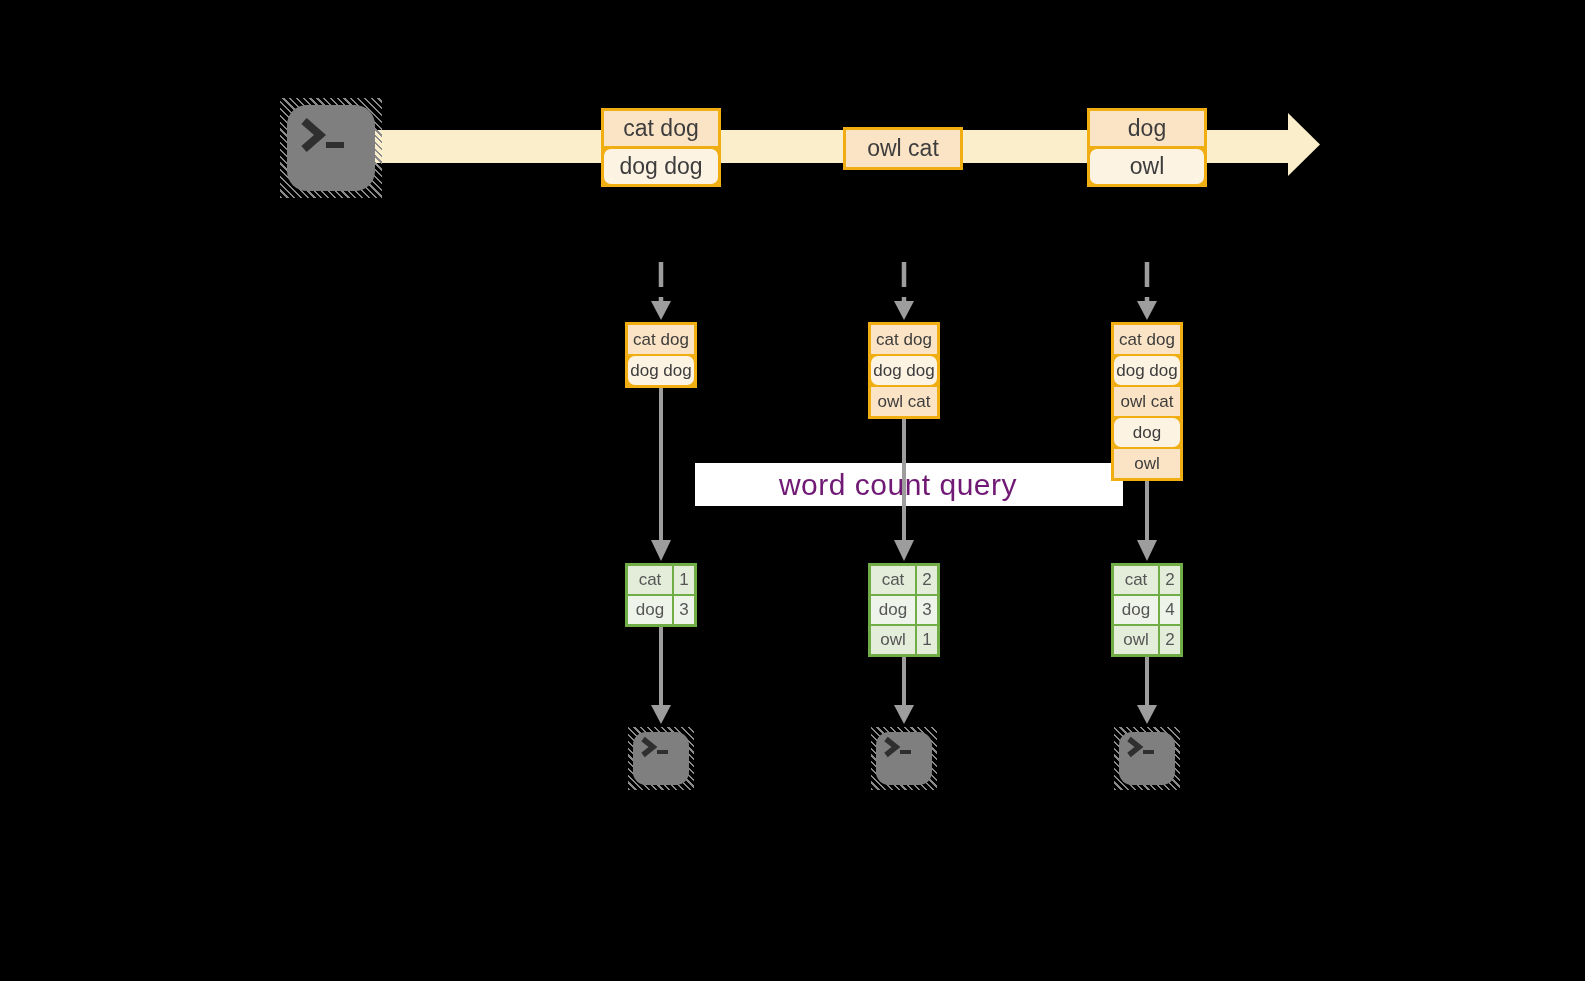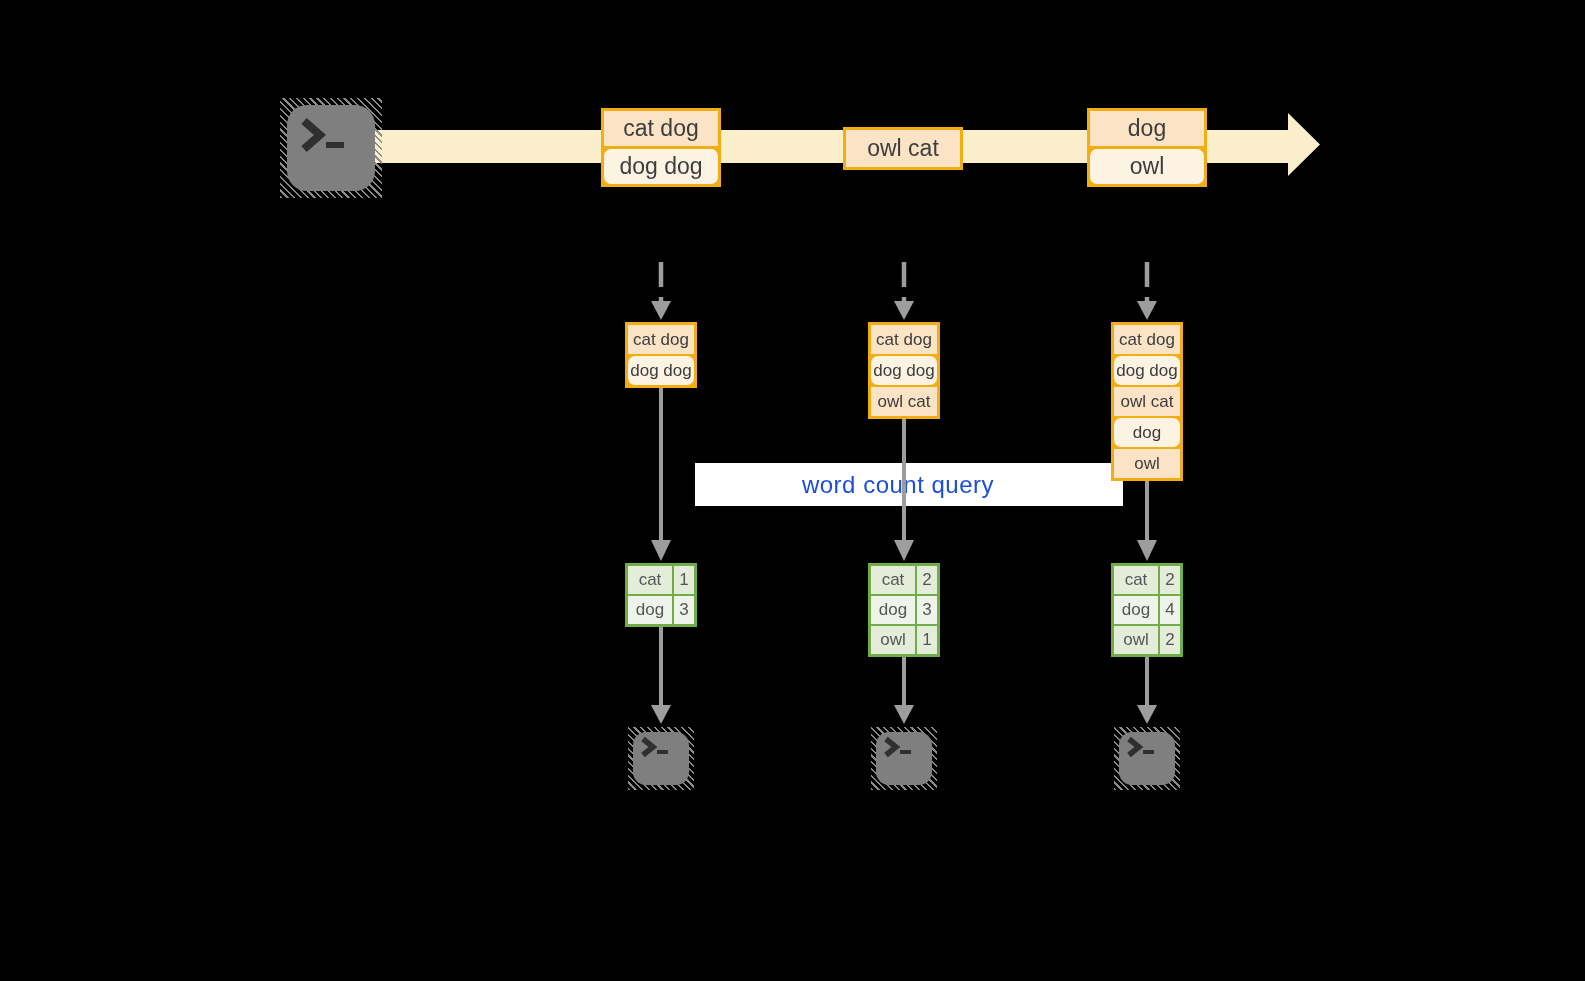--- a/index.html
+++ b/index.html
@@ -28,21 +28,21 @@
   }
   .abs{position:absolute;}
   
   .layer1{z-index:1;}
   .query-band{
     background:var(--query_band);
     display:flex;align-items:center;justify-content:center;
     padding-right:22px;box-sizing:border-box;
   }
   .query-band span{
-    font-size:24px;font-weight:300;letter-spacing:.5px;color:#1d4ed8;
+    font-size:30px;font-weight:300;letter-spacing:.5px;color:#701a75;
     white-space:nowrap;
   }
   
   .layer2{z-index:2;}
   
   .layer3{z-index:3;}
   .obox{
     box-sizing:border-box;
     border:3px solid var(--box_border);
     background:var(--box_border);

